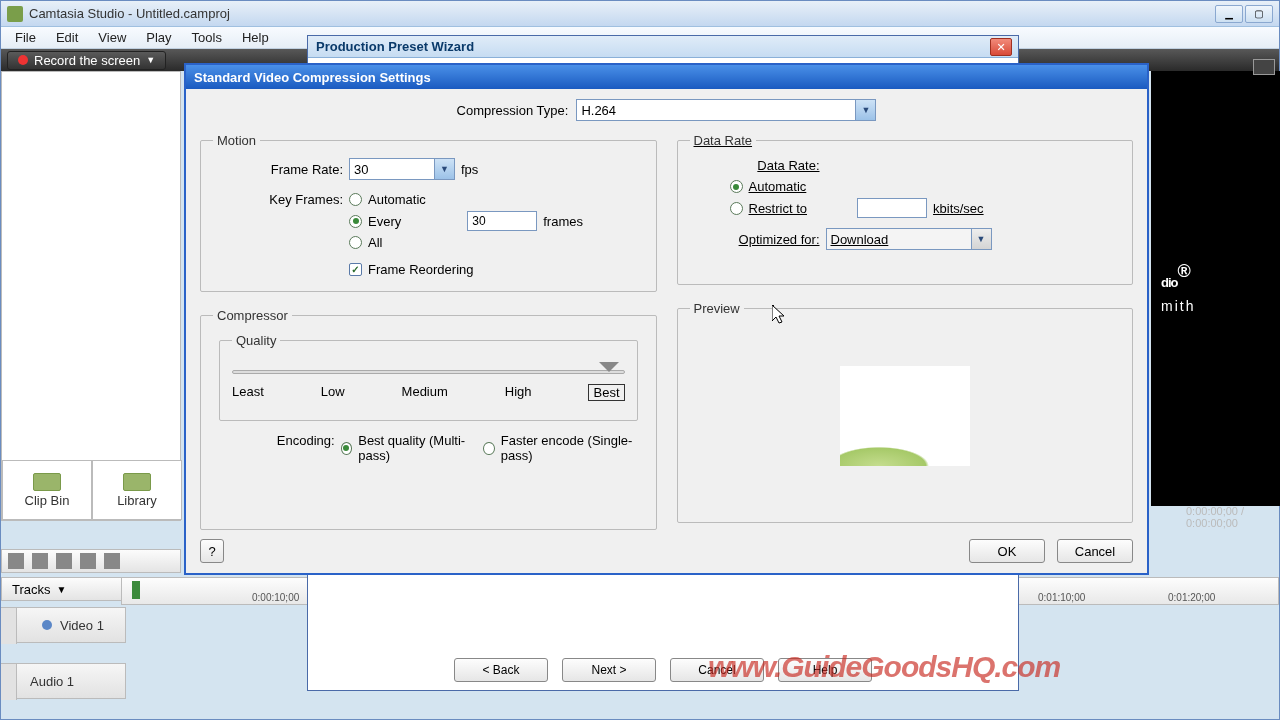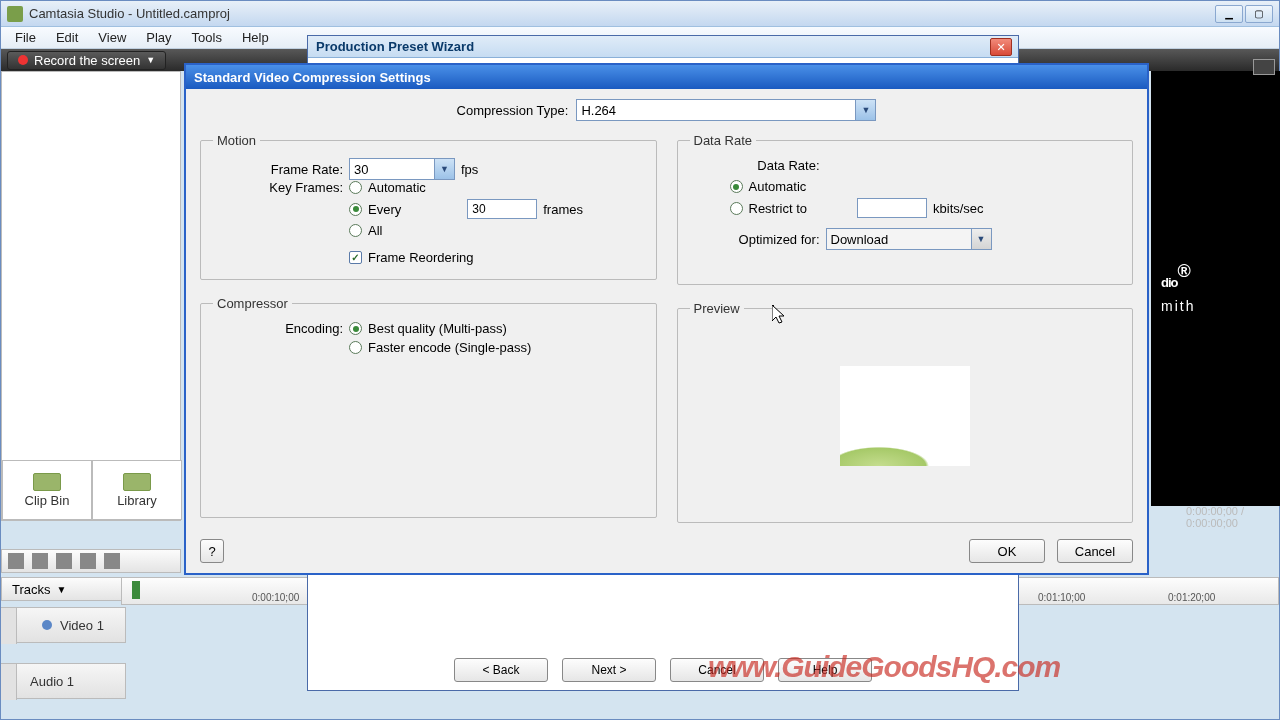--- a/index.html
+++ b/index.html
@@ -197,21 +197,21 @@
         <span>H.264</span>
         <span class="arrow">▼</span>
       </div>
     </div>
 
     <div class="grid2">
 
       <div class="col">
         <fieldset>
           <legend>Motion</legend>
-          <div class="row" style="margin-left:50px;">
+          <div class="row" style="margin-left:50px;margin-bottom:12px;">
             <span style="width:80px;" class="label-right">Frame Rate:</span>
             <div class="combo" style="width:106px;">
               <span>30</span>
               <span class="arrow">▼</span>
             </div>
             <span>fps</span>
           </div>
           <div class="row" style="margin-left:50px;align-items:flex-start;">
             <span style="width:80px;" class="label-right">Key Frames:</span>
             <div style="display:flex;flex-direction:column;gap:4px;">
@@ -232,38 +232,52 @@
               <div class="row" style="margin-top:8px;">
                 <span class="checkbox checked"></span>
                 <span>Frame Reordering</span>
               </div>
             </div>
           </div>
         </fieldset>
 
         <fieldset style="height:222px;">
           <legend>Compressor</legend>
+          <fieldset style="margin:0 6px 12px 6px;">
+            <legend>Quality</legend>
+            <div class="slider-wrap">
+              <div class="slider-track"></div>
+              <div class="slider-thumb"></div>
+              <div class="slider-labels">
+                <span>Least</span>
+                <span>Low</span>
+                <span>Medium</span>
+                <span>High</span>
+                <span class="best">Best</span>
+              </div>
+            </div>
+          </fieldset>
           <div class="row" style="margin-left:60px;align-items:flex-start;">
             <span style="width:70px;" class="label-right">Encoding:</span>
-            <div style="display:flex;flex-direction:column;gap:4px;text-align:center;">
+            <div style="display:flex;flex-direction:row;gap:4px;">
               <div class="row">
                 <span class="radio checked"></span>
                 <span>Best quality (Multi-pass)</span>
               </div>
               <div class="row">
                 <span class="radio"></span>
                 <span>Faster encode (Single-pass)</span>
               </div>
             </div>
           </div>
         </fieldset>
       </div>
 
       <div class="col">
-        <fieldset style="height:152px;">
+        <fieldset style="height:152px;text-decoration:underline;">
           <legend>Data Rate</legend>
           <div class="row" style="margin-left:40px;align-items:flex-start;flex-direction:column;">
             <span style="width:90px;" class="label-right">Data Rate:</span>
             <div style="display:flex;flex-direction:column;gap:4px;">
               <div class="row">
                 <span class="radio checked"></span>
                 <span>Automatic</span>
               </div>
               <div class="row">
                 <span class="radio"></span>

